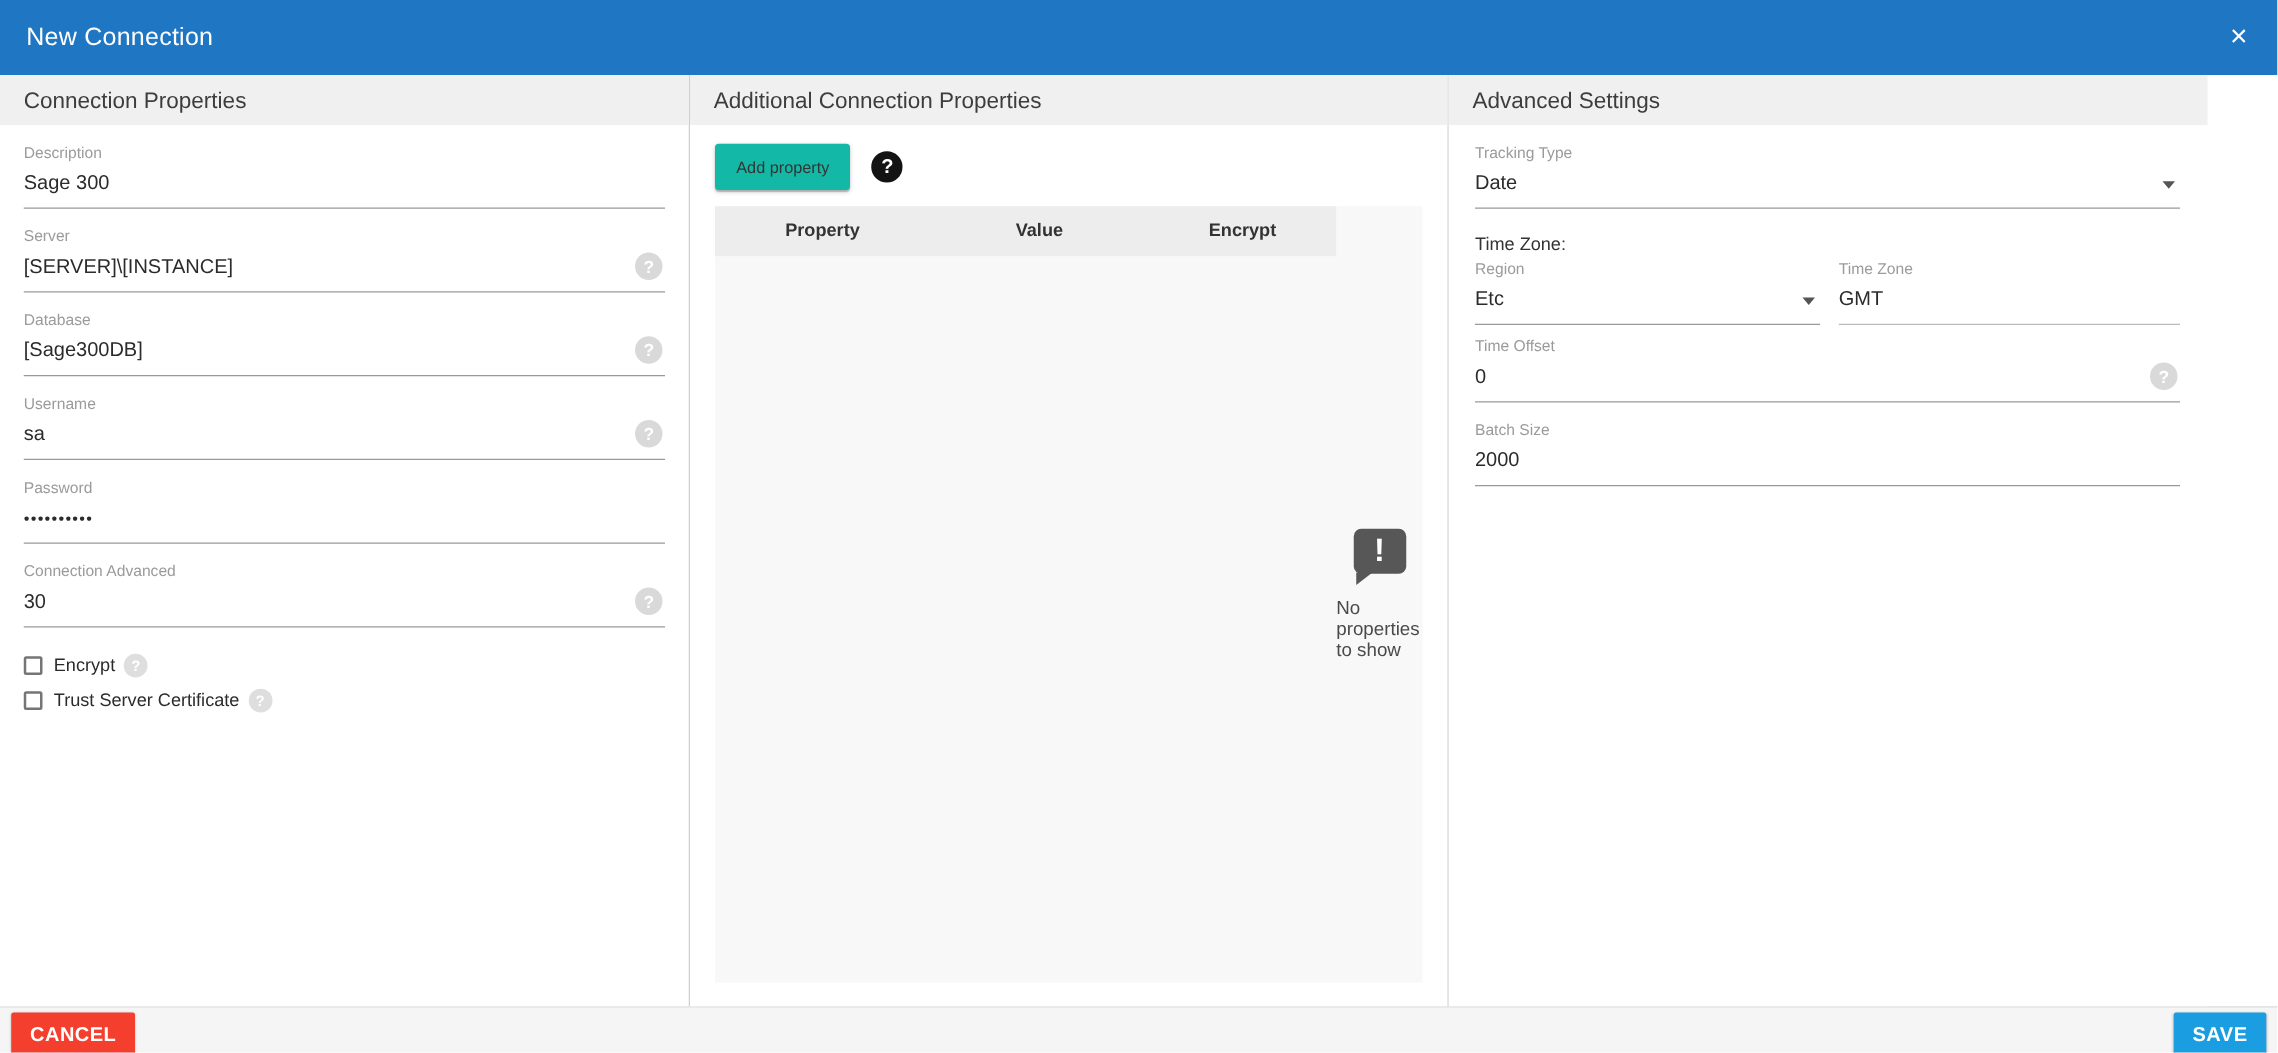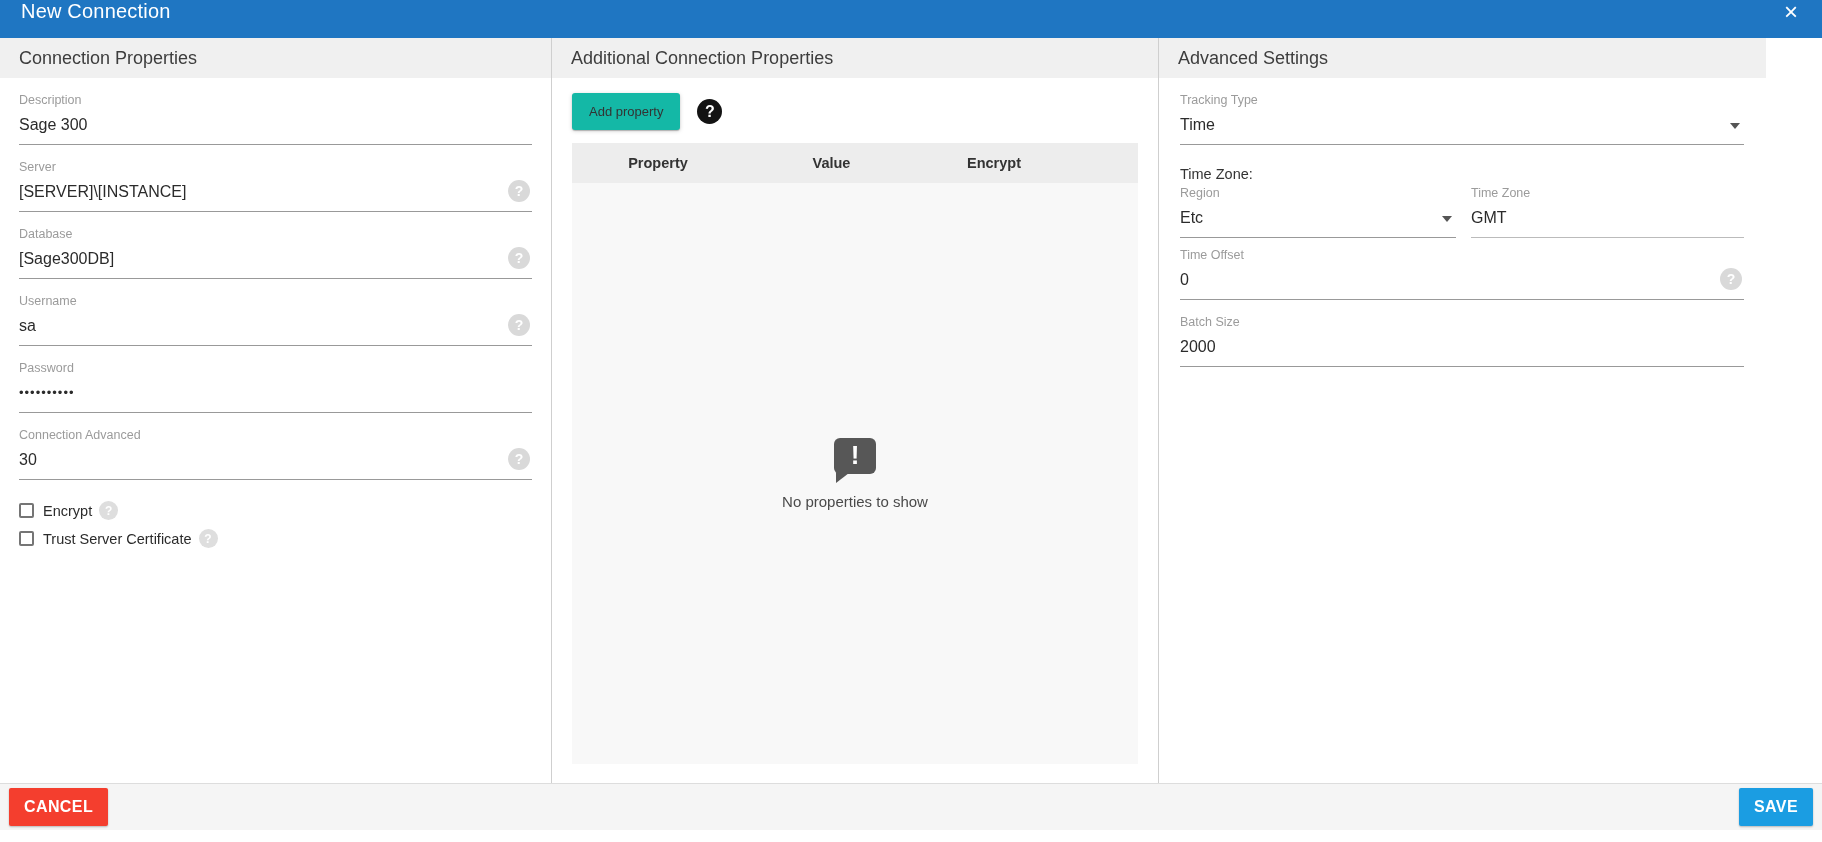--- a/index.html
+++ b/index.html
@@ -1,21 +1,21 @@
 <!DOCTYPE html>
 <html><head>
 <meta charset="utf-8">
 <style>
   * { margin:0; padding:0; box-sizing:border-box; }
   html,body { width:1822px; height:842px; overflow:hidden; background:#fff;
     font-family:"Liberation Sans", sans-serif; }
 
   
-  .titlebar { height:38px; background:#1f76c2; color:#fff; display:flex;
-    justify-content:space-between; padding:0 24px 0 21px; }
+  .titlebar { height:60px; background:#1f76c2; color:#fff; display:flex;
+    align-items:center; justify-content:space-between; padding:0 24px 0 21px; }
   .titlebar .title { font-size:20px; font-weight:500; letter-spacing:.2px; }
   .titlebar .close { font-size:24px; line-height:24px; cursor:pointer; font-weight:400; }
 
   
   .content { display:flex; height:745px; }
   .col { height:100%; background:#fff; }
   .col1 { width:552px; border-right:1px solid #cfcfcf; }
   .col2 { width:607px; border-right:1px solid #cfcfcf; }
   .col3 { width:607px; }
   .col-header { height:40px; background:#f0f0f0; display:flex; align-items:center;
@@ -46,21 +46,21 @@
 
   
   .addrow { display:flex; align-items:center; margin:15px 0 13px 20px; }
   .add-btn { background:#14b8a6; border:none; border-radius:3px; padding:11px 17px;
     font-size:13px; color:#333; font-family:inherit; cursor:pointer;
     box-shadow:0 1px 1px rgba(0,0,0,.22), 0 1px 4px rgba(0,0,0,.18); }
   .help-dark { width:25px; height:25px; border-radius:50%; background:#131313; color:#fff;
     font-size:16px; font-weight:bold; display:flex; align-items:center;
     justify-content:center; margin-left:17px; cursor:pointer; }
   .ptable { margin-left:20px; width:566px; height:621px; background:#f8f8f8;
-    display:flex; flex-direction:column; }
+    display:flex; flex-direction:row; }
   .ptable-head { height:40px; background:#ededed; display:grid;
     grid-template-columns:172px 175px 150px; align-items:center; flex:0 0 auto; }
   .ptable-head .th { text-align:center; font-size:14.5px; font-weight:bold; color:#333; }
   .ptable-body { flex:1; display:flex; flex-direction:column; align-items:center;
     justify-content:center; }
   .bubble { width:42px; height:36px; background:#575757; border-radius:6px;
     position:relative; display:flex; align-items:center; justify-content:center;
     color:#fff; font-size:26px; font-weight:bold; }
   .bubble::after { content:''; position:absolute; left:2px; bottom:-9px; width:0; height:0;
     border-top:10px solid #575757; border-right:13px solid transparent; }
@@ -155,21 +155,21 @@
         <div class="empty-text">No properties to show</div>
       </div>
     </div>
   </div>
 
   <div class="col col3">
     <div class="col-header">Advanced Settings</div>
     <div class="adv">
       <div class="field">
         <div class="flabel">Tracking Type</div>
-        <div class="fvalue">Time</div>
+        <div class="fvalue">Date</div>
         <div class="caret"></div>
       </div>
       <div class="group-label">Time Zone:</div>
       <div class="tz-row">
         <div class="field region" style="margin-top:4px;">
           <div class="flabel">Region</div>
           <div class="fvalue">Etc</div>
           <div class="caret"></div>
         </div>
         <div class="field zone" style="margin-top:4px;">

